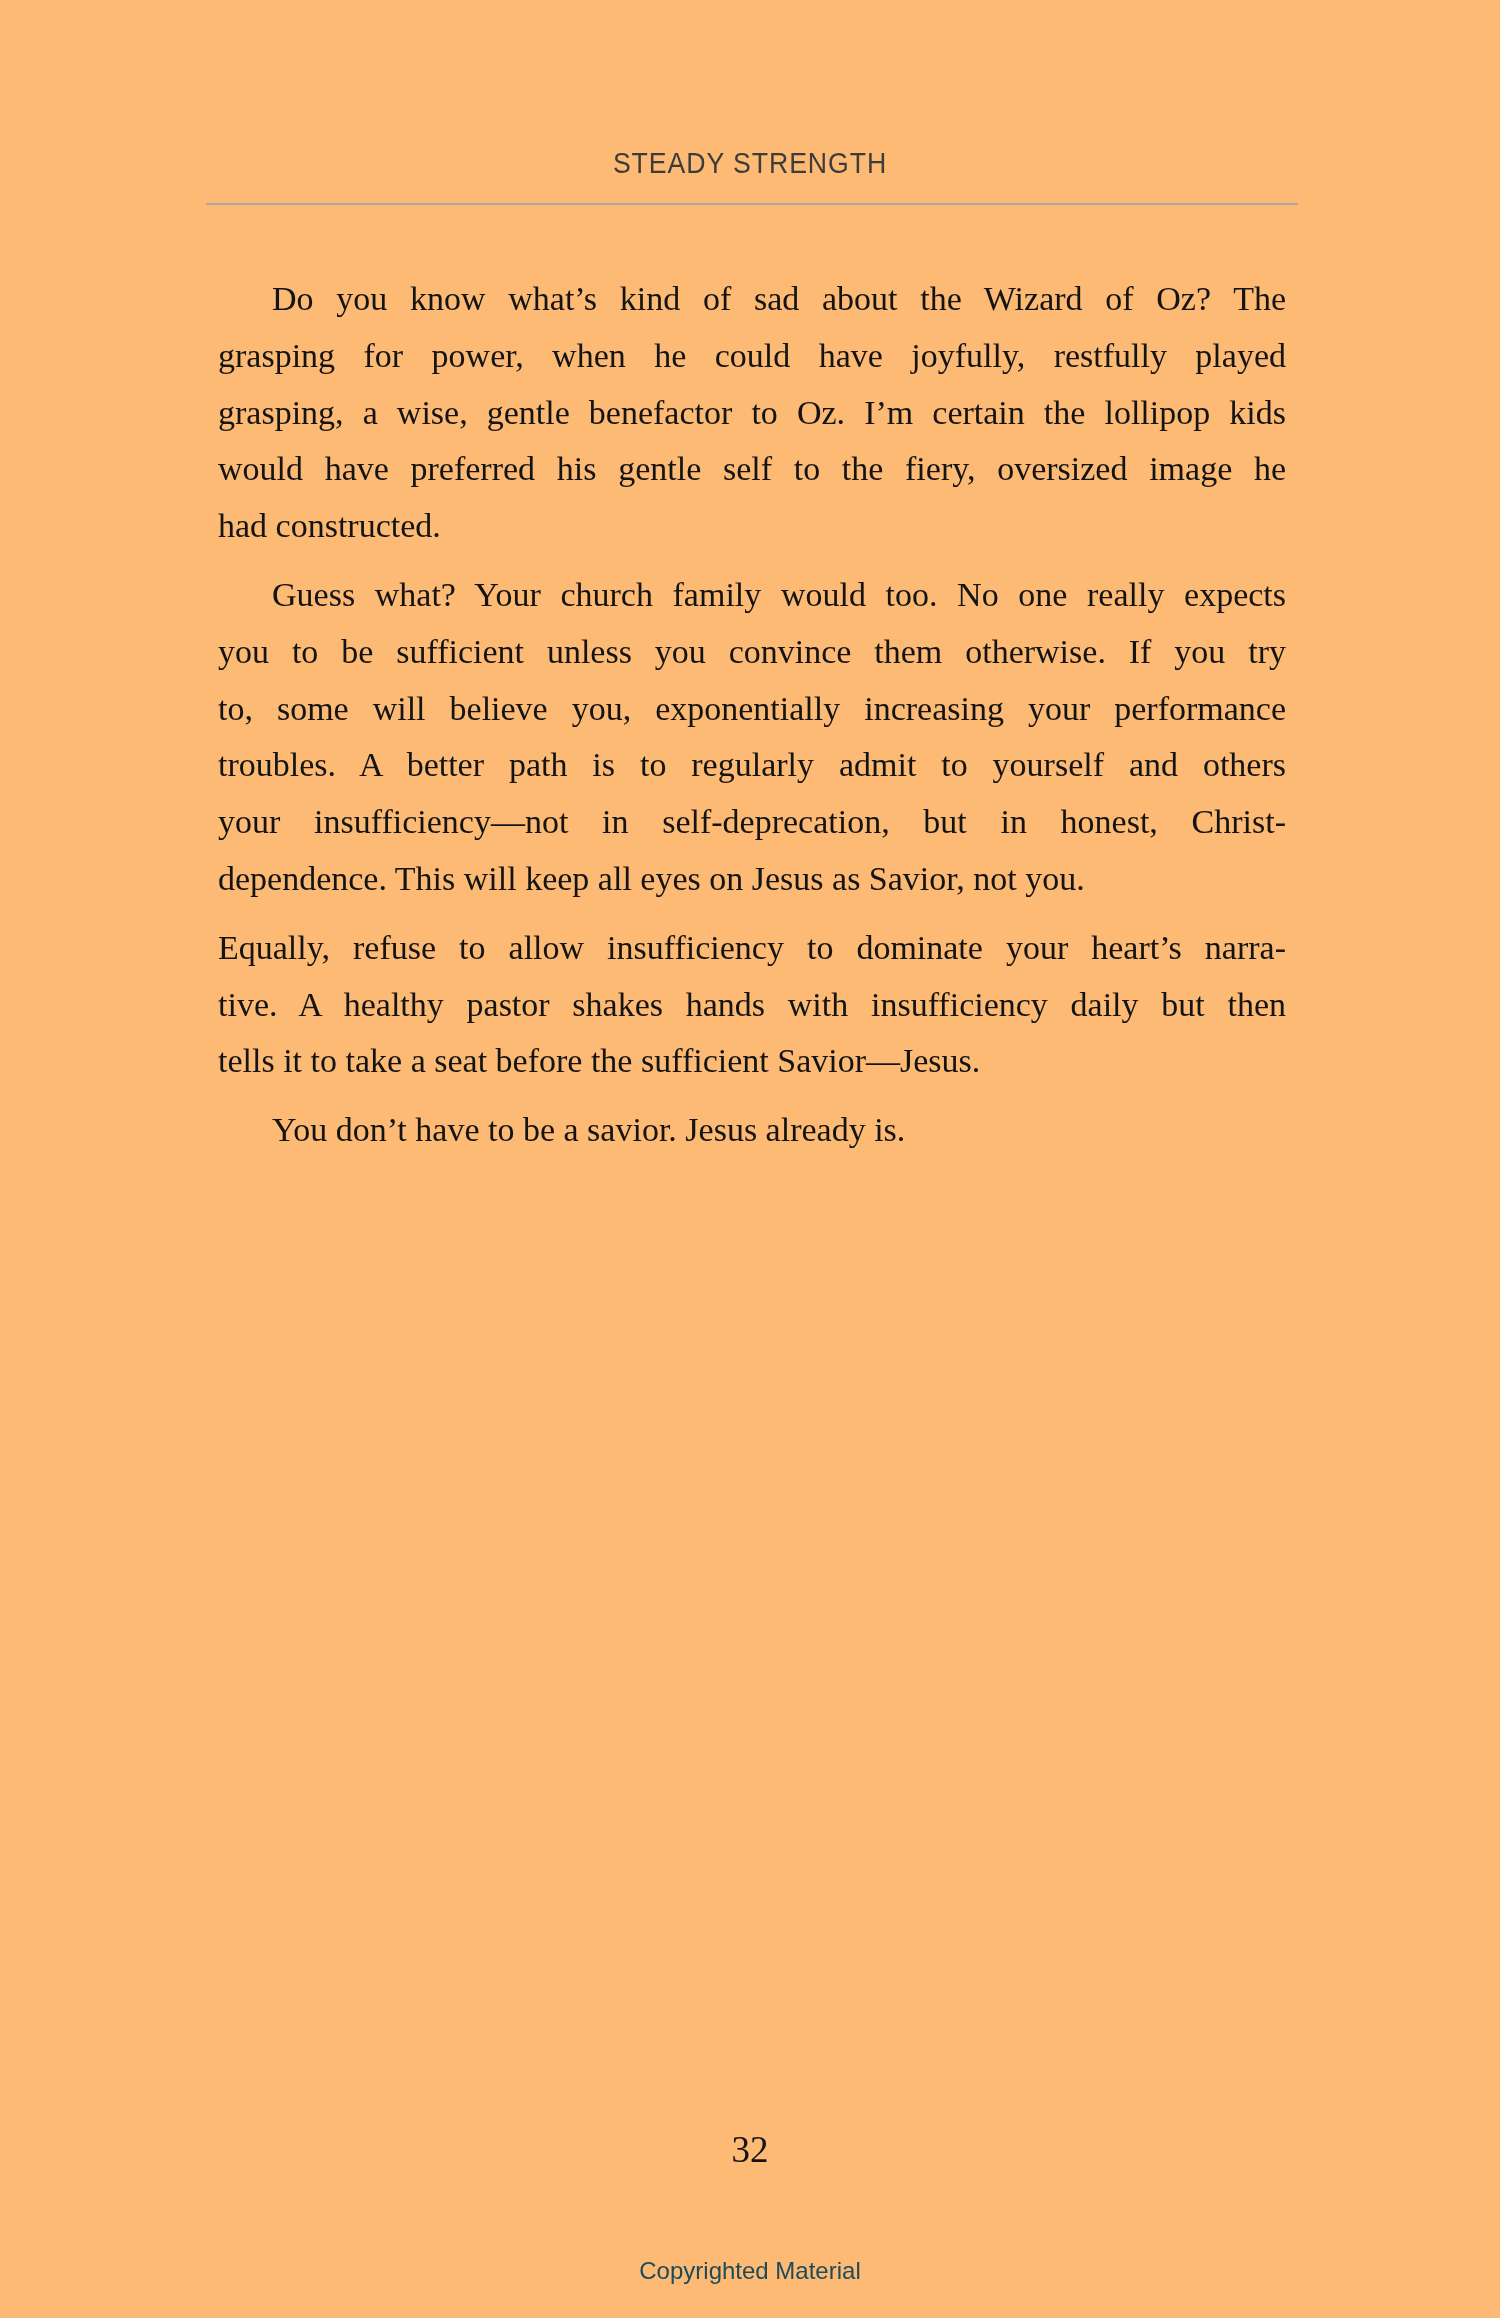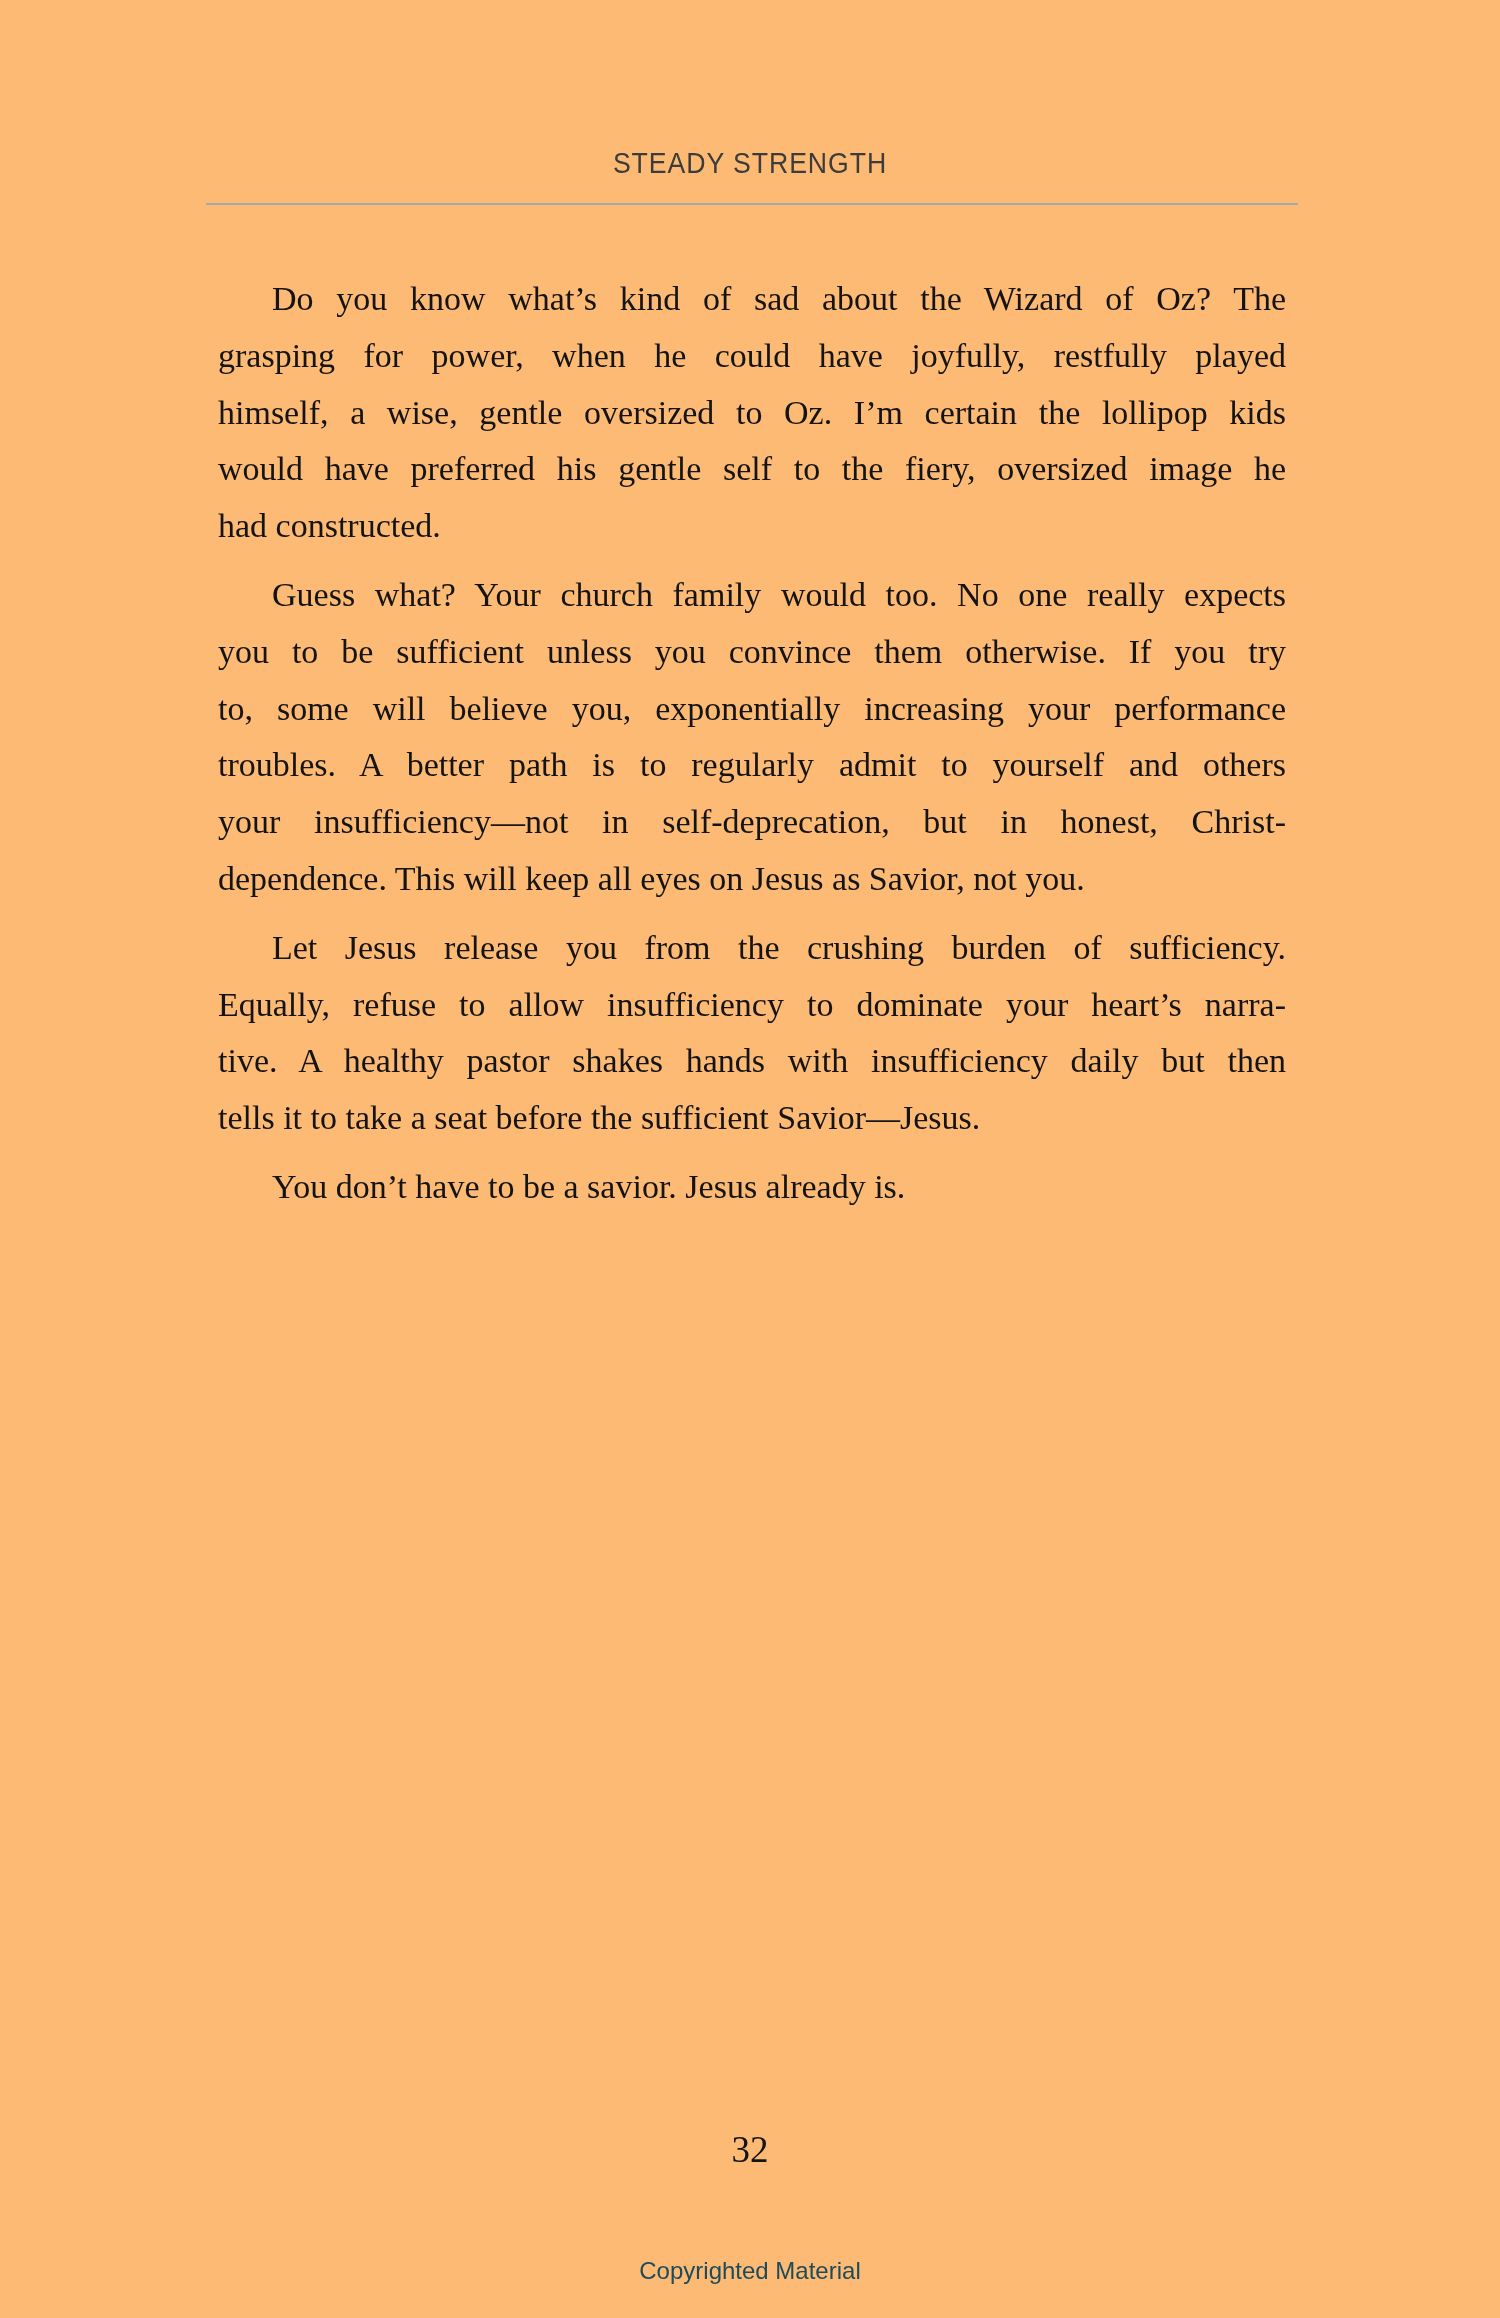--- a/index.html
+++ b/index.html
@@ -85,34 +85,33 @@
 <div class="page">
 
   <div class="running-head">STEADY STRENGTH</div>
 
   <div class="head-rule"></div>
 
   <div class="body-text" id="body-text">
       <div class="para">
         <div class="line first">Do you know what’s kind of sad about the Wizard of Oz? The</div>
         <div class="line">grasping for power, when he could have joyfully, restfully played</div>
-        <div class="line">himself, a wise, gentle oversized to Oz. I’m certain the lollipop kids</div>
+        <div class="line">grasping, a wise, gentle benefactor to Oz. I’m certain the lollipop kids</div>
         <div class="line">would have preferred his gentle self to the fiery, oversized image he</div>
         <div class="line last">had constructed.</div>
       </div>
       <div class="para">
         <div class="line first">Guess what? Your church family would too. No one really expects</div>
         <div class="line">you to be sufficient unless you convince them otherwise. If you try</div>
         <div class="line">to, some will believe you, exponentially increasing your performance</div>
         <div class="line">troubles. A better path is to regularly admit to yourself and others</div>
         <div class="line">your insufficiency—not in self-deprecation, but in honest, Christ-</div>
         <div class="line last">dependence. This will keep all eyes on Jesus as Savior, not you.</div>
       </div>
       <div class="para">
-        <div class="line first">Let Jesus release you from the crushing burden of sufficiency.</div>
         <div class="line">Equally, refuse to allow insufficiency to dominate your heart’s narra-</div>
         <div class="line">tive. A healthy pastor shakes hands with insufficiency daily but then</div>
         <div class="line last">tells it to take a seat before the sufficient Savior—Jesus.</div>
       </div>
       <div class="para">
         <div class="line first last">You don’t have to be a savior. Jesus already is.</div>
       </div>
     </div>
 
   <div class="page-number">32</div>

